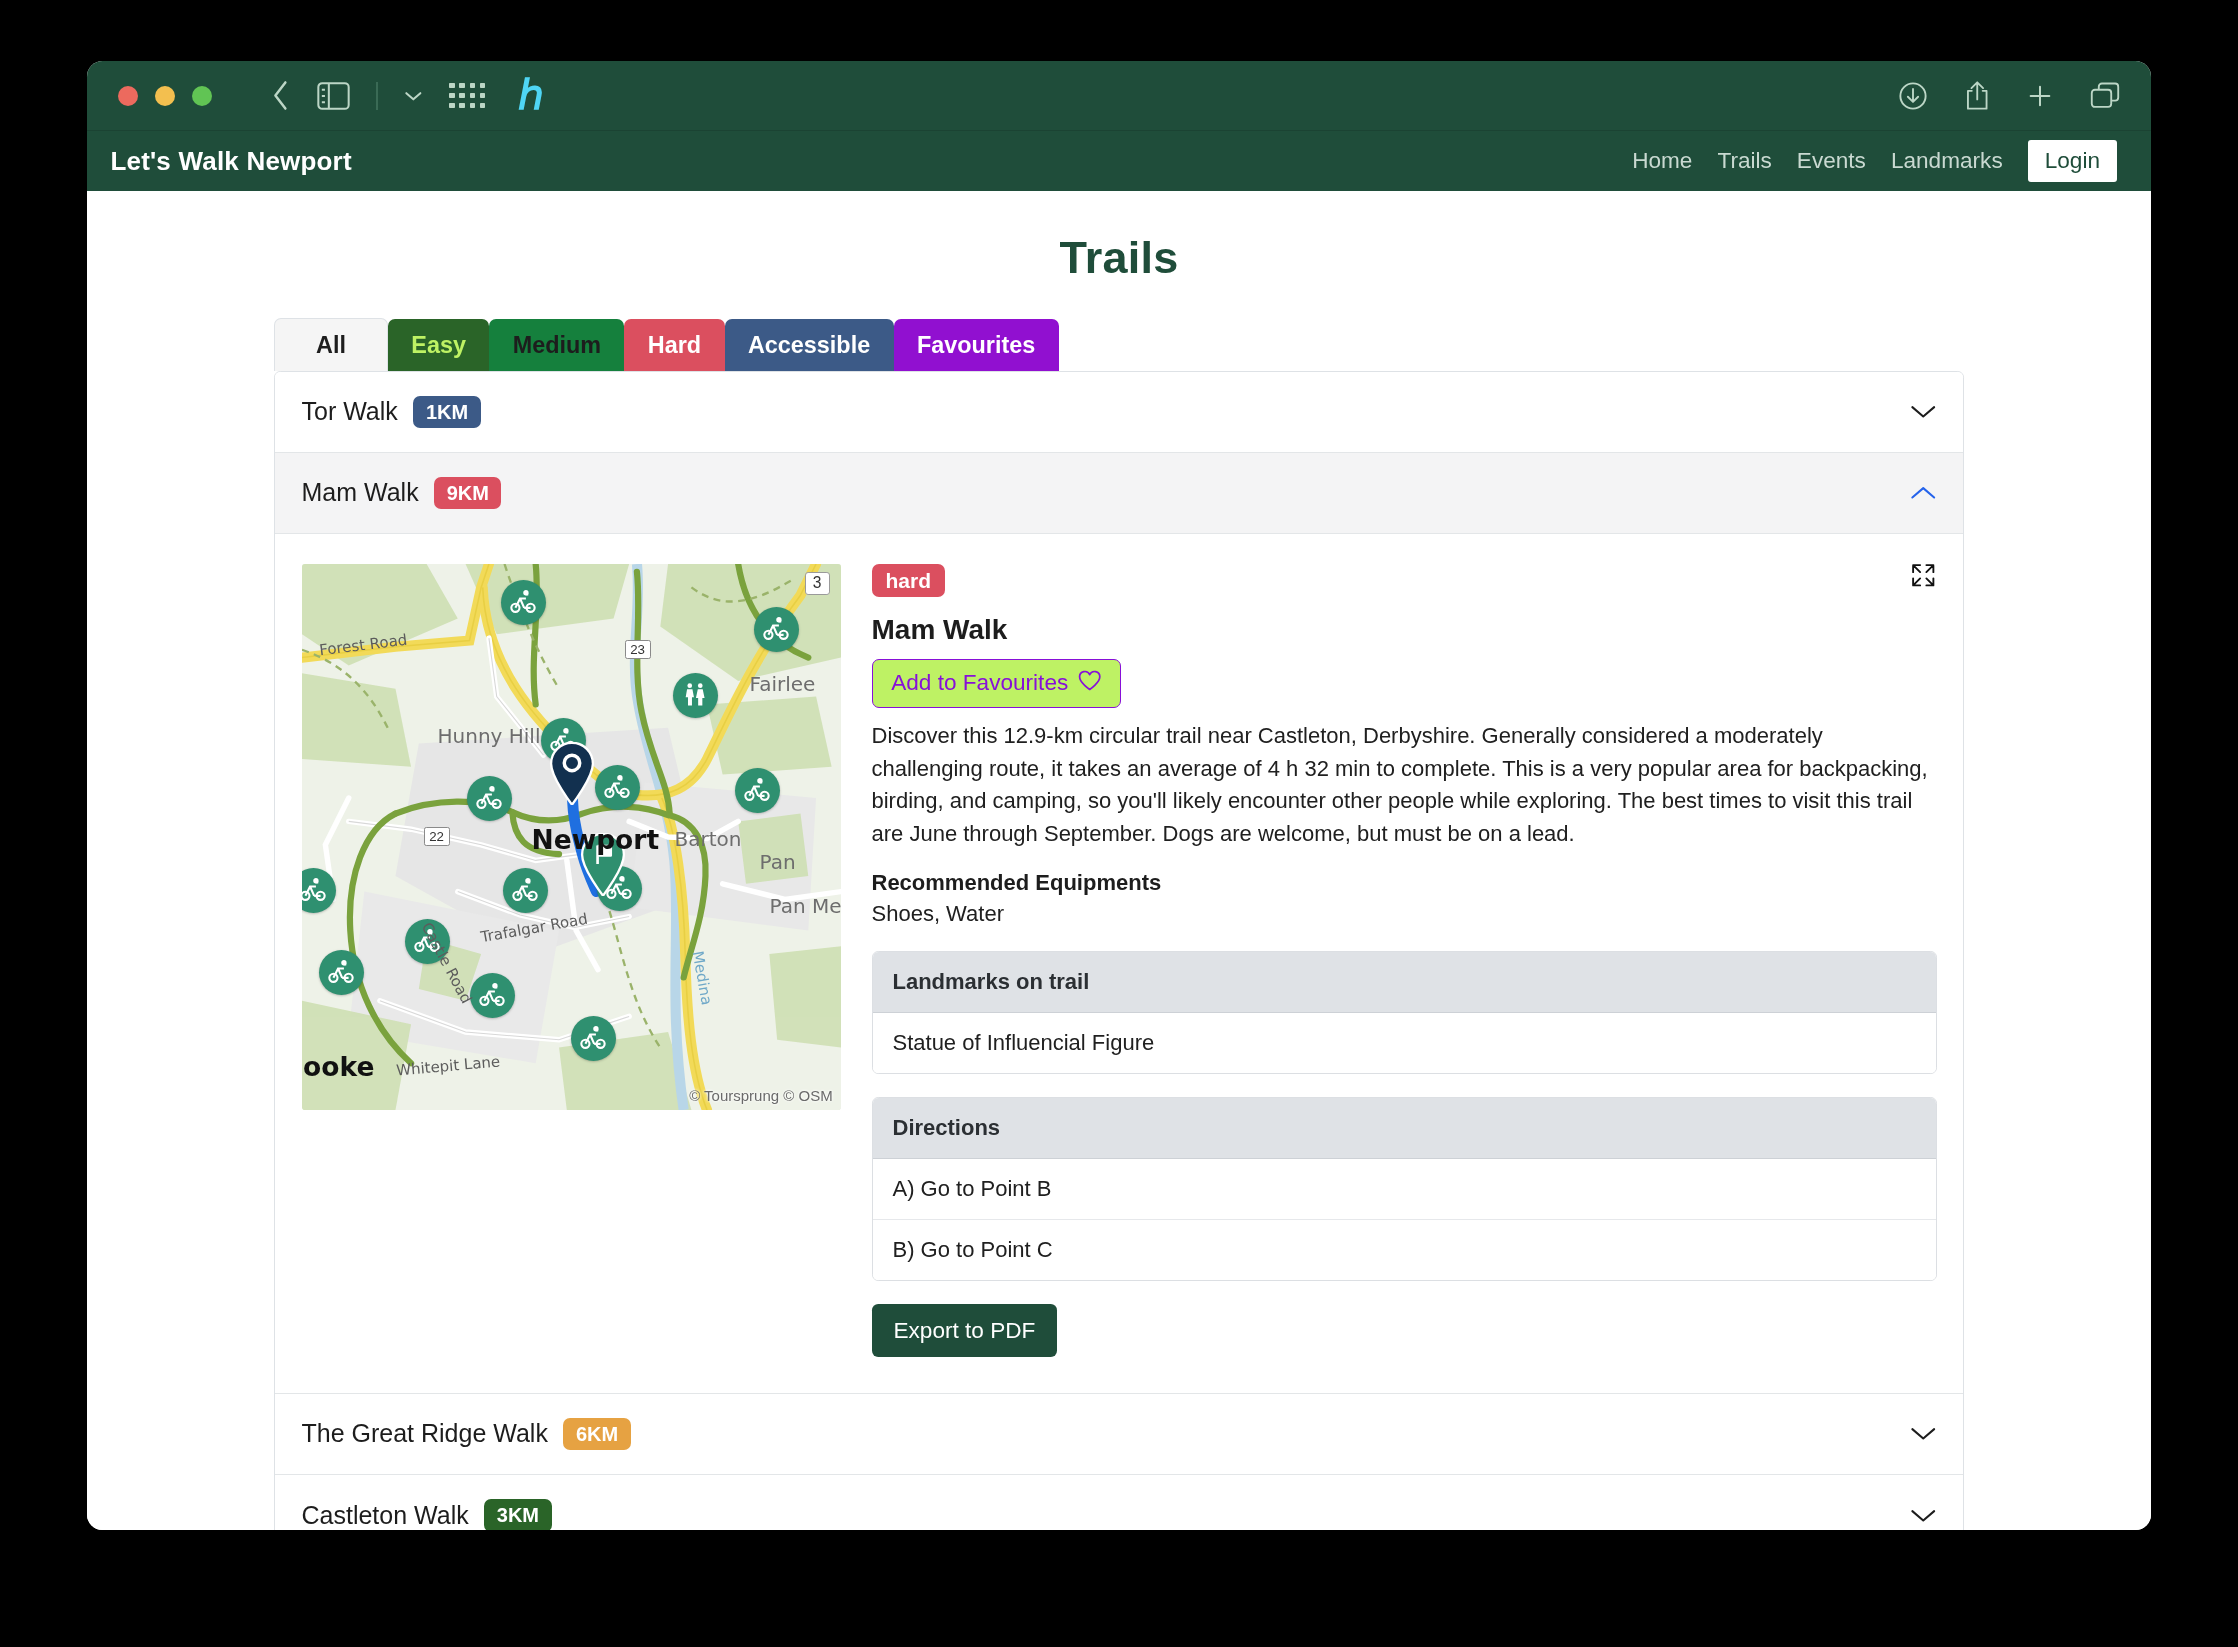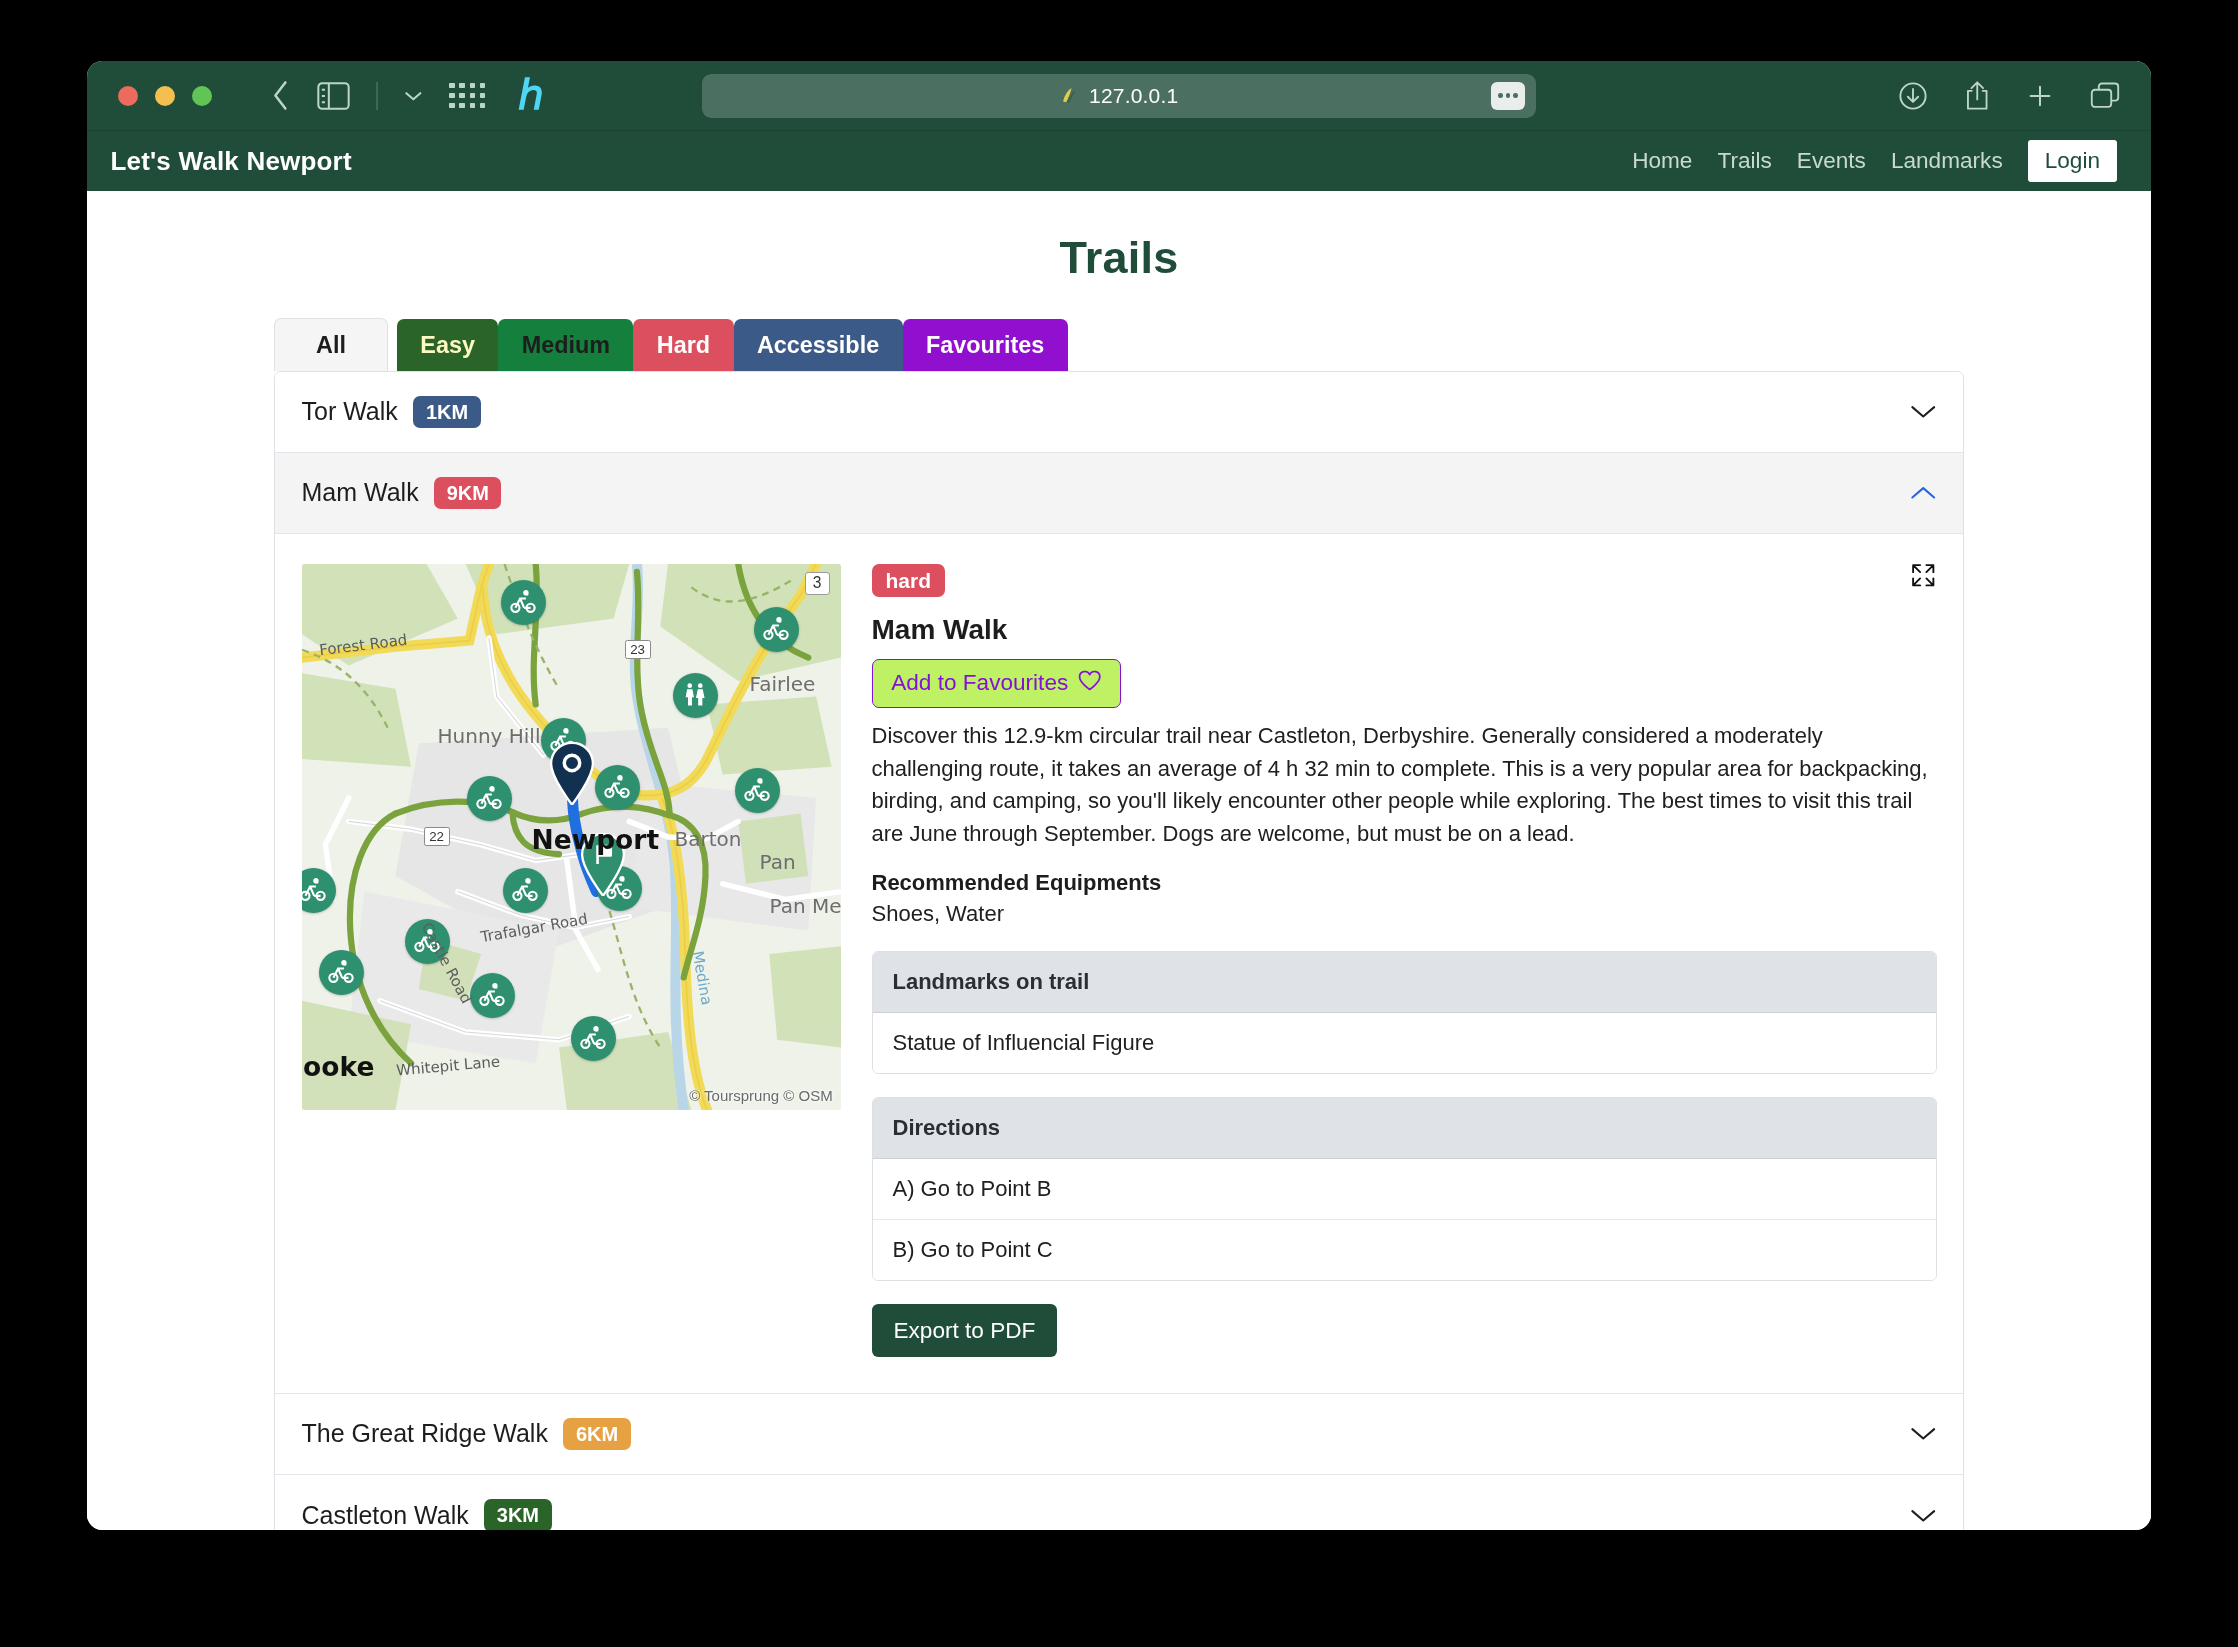--- a/index.html
+++ b/index.html
@@ -353,36 +353,20 @@
           <i></i>
           <i></i>
           <i></i>
           <i></i>
           <i></i>
           <i></i>
       </span>
       <span class="h-logo">𝘩</span>
     </div>
 
-    <div class="url-wrap">
-      <div class="url-bar">
-        <span class="url-favicon">
-          <svg width="20" height="20" viewBox="0 0 26 26">
-            <path d="M4 20 C7 9, 12 4, 15 3 C13 10, 11 16, 8 21 Z" fill="#e8c84a"></path>
-            <path d="M9 21 C12 14, 15 9, 20 6 C17 13, 14 18, 12 22 Z" fill="#2f6b48"></path>
-          </svg>
-        </span>
-        <span class="url-text">127.0.0.1</span>
-        <span class="url-more">
-            <i></i>
-            <i></i>
-            <i></i>
-          </span>
-      </div>
-    </div>
 
     <div class="chrome-icons-right">
       <span class="ci">
         <svg width="30" height="30" viewBox="0 0 38 38" fill="none" stroke="#bcd6c6" stroke-width="2.4" stroke-linecap="round" stroke-linejoin="round">
             <circle cx="19" cy="19" r="16"></circle>
             <path d="M19 10 L19 26 M12.5 20 L19 26.5 L25.5 20"></path>
           </svg>
       </span>
       <span class="ci">
         <svg width="26.5" height="31" viewBox="0 0 34 40" fill="none" stroke="#bcd6c6" stroke-width="2.4" stroke-linecap="round" stroke-linejoin="round">
@@ -415,21 +399,21 @@
     </div>
   </div>
 
   <div class="page">
     <h1 class="page-title">Trails</h1>
 
     <div class="container">
 
       <div class="tabs">
         <button class="tab all">All</button>
-        <button class="tab" style="background: rgb(42, 100, 40); color: #fef9c3; margin-left: 9px;">Easy</button>
+        <button class="tab" style="background: rgb(42, 100, 40); color: #bef264;">Easy</button>
         <button class="tab" style="background: #15803d; color: rgb(29, 29, 29);">Medium</button>
         <button class="tab" style="background: rgb(219, 79, 95); color: rgb(255, 255, 255);">Hard</button>
         <button class="tab" style="background: rgb(60, 90, 135); color: rgb(255, 255, 255);">Accessible</button>
         <button class="tab" style="background: rgb(145, 16, 208); color: rgb(255, 255, 255);">Favourites</button>
       </div>
 
       <div class="accordion">
 
         <div class="acc-header">
           <span class="acc-title">Tor Walk</span>

